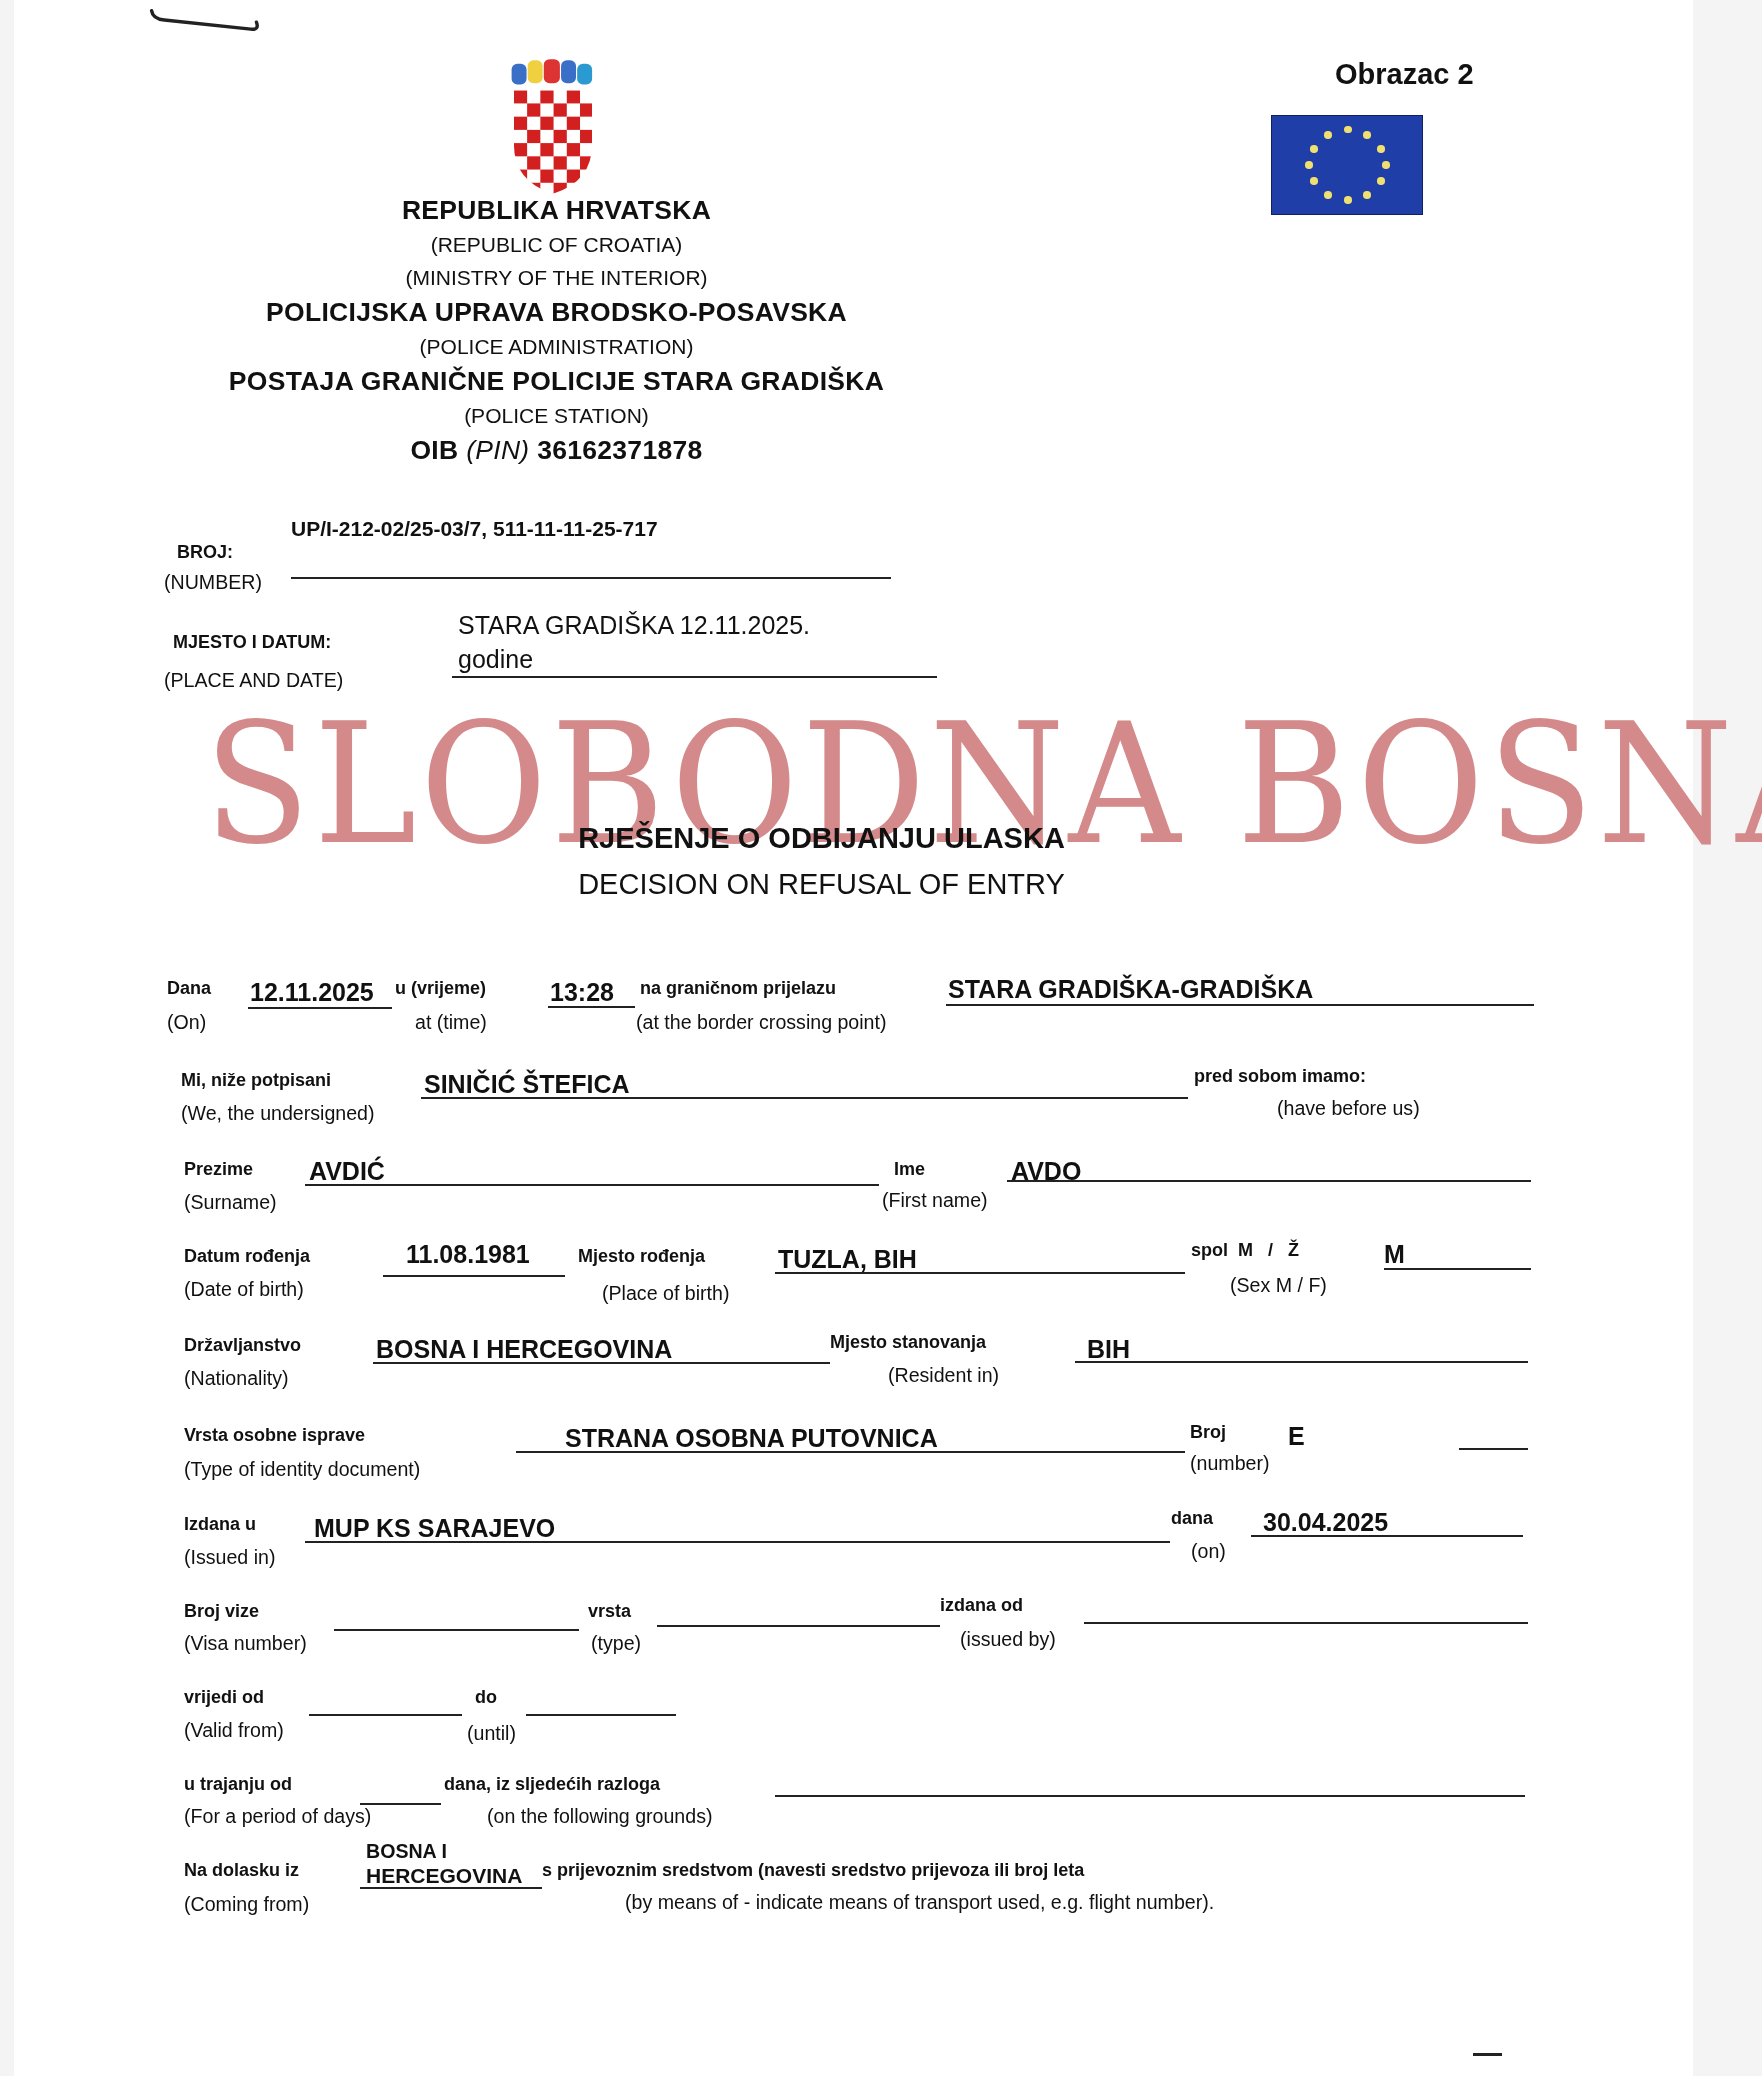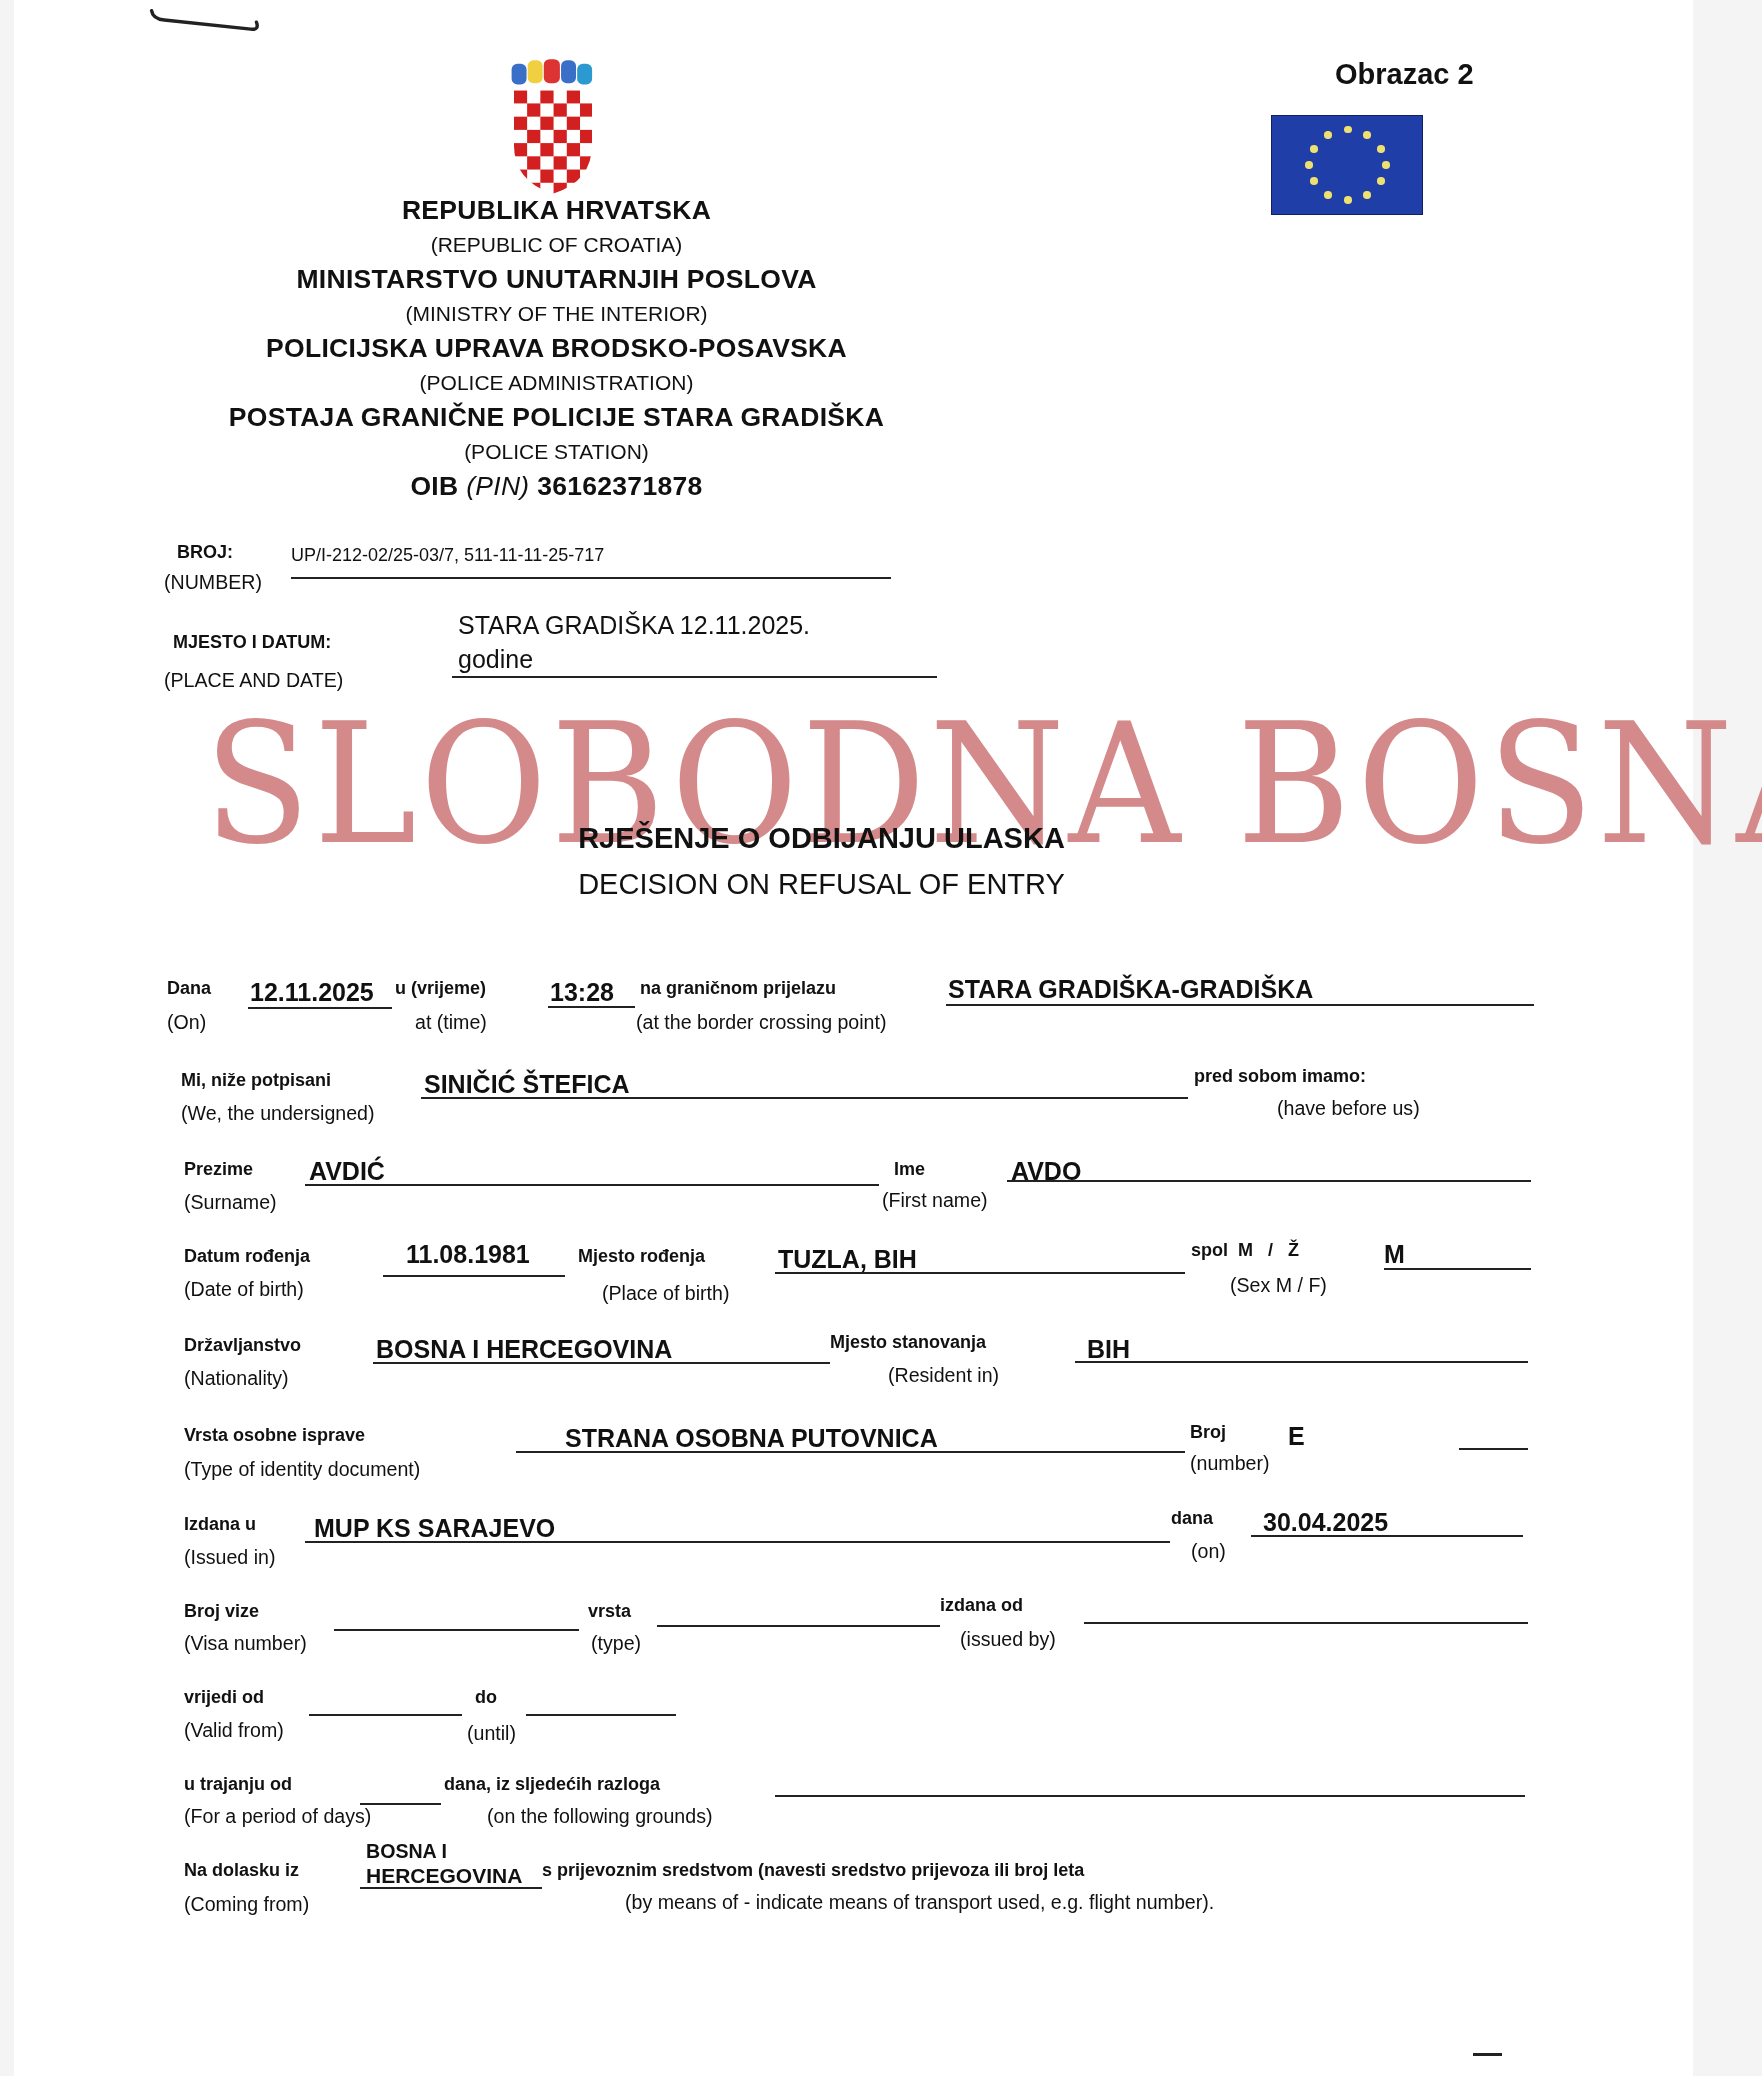--- a/index.html
+++ b/index.html
@@ -80,21 +80,20 @@
           <rect x="35" y="217" width="23" height="23"></rect>
             <rect x="81" y="217" width="23" height="23"></rect>
         </g>
       </g>
     </svg>
   </div>
 
   <div class="abs center" style="left:162px;top:193px;width:761px;">
     <div class="hdr-main" style="line-height:35px;">REPUBLIKA HRVATSKA</div>
     <div class="hdr-sub" style="line-height:33px;">(REPUBLIC OF CROATIA)</div>
-    <div class="hdr-main" style="line-height:36px;">MINISTARSTVO UNUTARNJIH POSLOVA</div>
     <div class="hdr-sub" style="line-height:33px;">(MINISTRY OF THE INTERIOR)</div>
     <div class="hdr-main" style="line-height:36px;">POLICIJSKA UPRAVA BRODSKO-POSAVSKA</div>
     <div class="hdr-sub" style="line-height:33px;">(POLICE ADMINISTRATION)</div>
     <div class="hdr-main" style="line-height:36px;">POSTAJA GRANIČNE POLICIJE STARA GRADIŠKA</div>
     <div class="hdr-sub" style="line-height:33px;">(POLICE STATION)</div>
     <div class="hdr-main" style="line-height:36px;">
       <span>OIB</span>
       <i style="font-weight:normal;">(PIN)</i>
       <span>36162371878</span>
     </div>
@@ -111,21 +110,21 @@
     <span class="star" style="left:72px;top:80px"></span>
     <span class="star" style="left:52px;top:75px"></span>
     <span class="star" style="left:38px;top:61px"></span>
     <span class="star" style="left:33px;top:45px"></span>
     <span class="star" style="left:38px;top:29px"></span>
     <span class="star" style="left:52px;top:15px"></span>
   </div>
 
   <div class="abs lbl" style="left:163px;top:542px;">BROJ:</div>
   <div class="abs sub" style="left:150px;top:571px;">(NUMBER)</div>
-  <div class="abs val" style="left:277px;top:545px;font-weight:normal;font-size:18px;">UP/I-212-02/25-03/7, 511-11-11-25-717</div>
+  <div class="abs val" style="left:277px;top:517px;font-weight:bold;font-size:21px;">UP/I-212-02/25-03/7, 511-11-11-25-717</div>
   <div class="line" style="left:277px;top:577px;width:600px;"></div>
 
   <div class="abs lbl" style="left:159px;top:632px;">MJESTO I DATUM:</div>
   <div class="abs sub" style="left:150px;top:669px;">(PLACE AND DATE)</div>
   <div class="abs" style="left:444px;top:611px;font-size:25px;">STARA GRADIŠKA 12.11.2025.</div>
   <div class="abs" style="left:444px;top:645px;font-size:25px;">godine</div>
   <div class="line" style="left:438px;top:676px;width:485px;"></div>
 
   <div class="watermark">SLOBODNA BOSNA</div>
 

